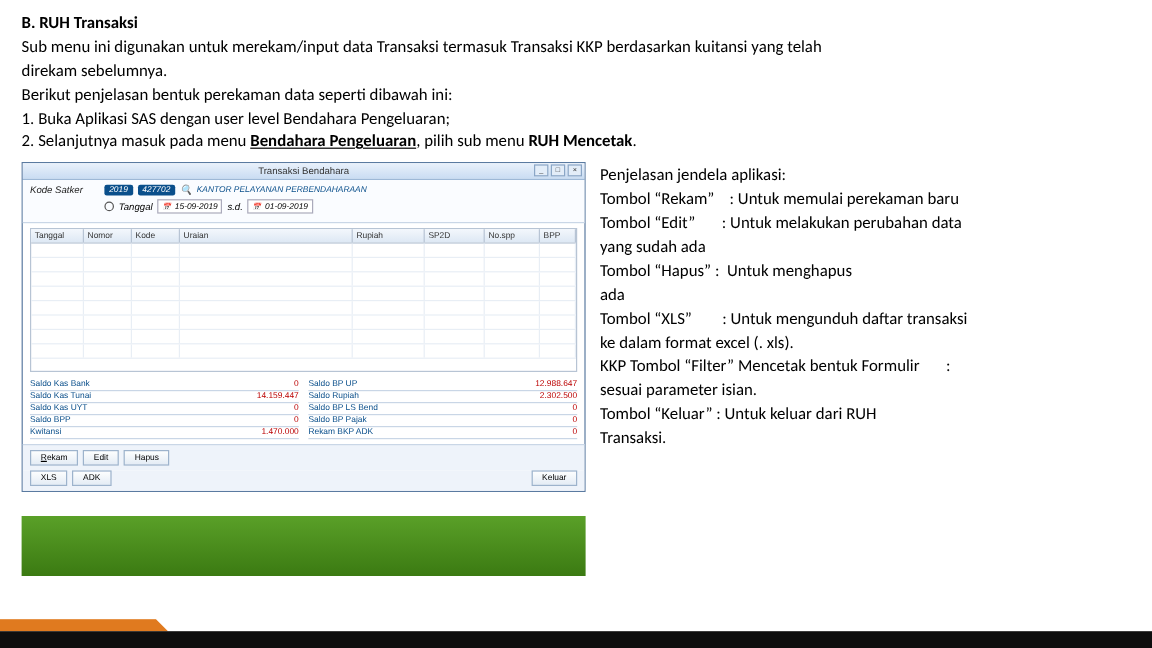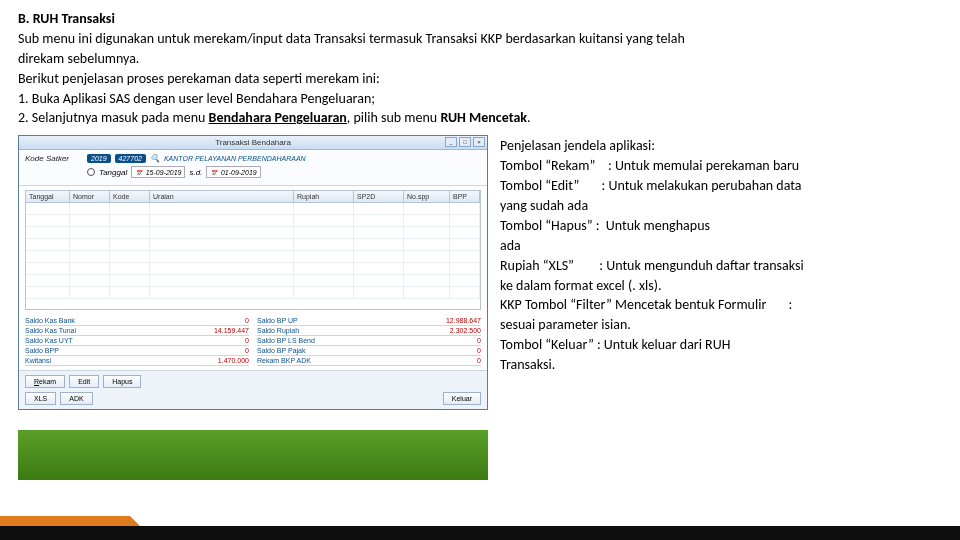--- a/index.html
+++ b/index.html
@@ -60,21 +60,21 @@
   .footer-accent::after { content:""; position:absolute; right:-10px; top:0; border-left:10px solid #e07a1f; border-top:10px solid transparent; }
 
 </style>
 </head>
 <body>
 
 <div class="doc-text">
   <div class="line"><b>B. RUH Transaksi</b></div>
   <div class="line">Sub menu ini digunakan untuk merekam/input data Transaksi termasuk Transaksi KKP berdasarkan kuitansi yang telah</div>
   <div class="line">direkam sebelumnya.</div>
-  <div class="line">Berikut penjelasan proses perekaman data seperti merekam ini:</div>
+  <div class="line">Berikut penjelasan bentuk perekaman data seperti dibawah ini:</div>
   <div class="line">1. Buka Aplikasi SAS dengan user level Bendahara Pengeluaran;</div>
   <div class="line">
     <span>2. Selanjutnya masuk pada menu </span><b style="text-decoration:underline">Bendahara Pengeluaran</b><span>, pilih sub menu </span><b>RUH Mencetak</b><span>.</span>
   </div>
 </div>
 
 <div class="content-row">
   <div class="screenshot-col">
     <div class="grass"></div>
     <div class="app-window">
@@ -267,21 +267,21 @@
     </div>
   </div>
 
   <div class="explain-col">
     <div class="line">Penjelasan jendela aplikasi:</div>
     <div class="line">Tombol “Rekam”    : Untuk memulai perekaman baru</div>
     <div class="line">Tombol “Edit”       : Untuk melakukan perubahan data</div>
     <div class="line">yang sudah ada</div>
     <div class="line">Tombol “Hapus” :  Untuk menghapus</div>
     <div class="line">ada</div>
-    <div class="line">Rupiah “XLS”        : Untuk mengunduh daftar transaksi</div>
+    <div class="line">Tombol “XLS”        : Untuk mengunduh daftar transaksi</div>
     <div class="line">ke dalam format excel (. xls).</div>
     <div class="line">KKP Tombol “Filter” Mencetak bentuk Formulir       :</div>
     <div class="line">sesuai parameter isian.</div>
     <div class="line">Tombol “Keluar” : Untuk keluar dari RUH</div>
     <div class="line">Transaksi.</div>
   </div>
 </div>
 
 <div class="footer-accent"></div>
 <div class="footer-bar"></div>

